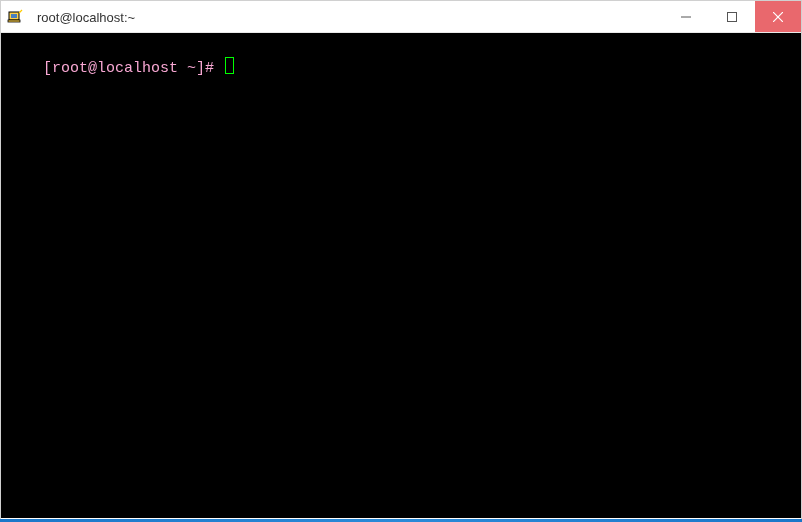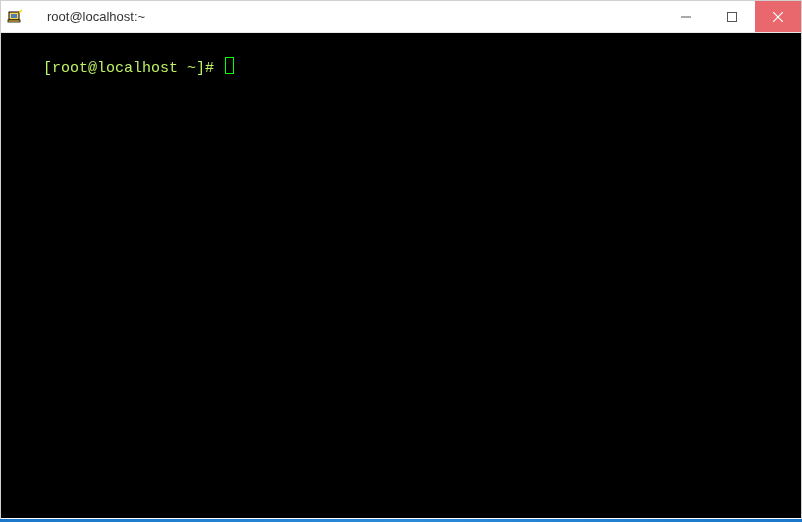--- a/index.html
+++ b/index.html
@@ -17,24 +17,24 @@
     }
     .titlebar {
       height: 32px;
       background: #ffffff;
       display: flex;
       align-items: center;
       border-bottom: 1px solid #e8e8e8;
     }
     .titlebar-left {
       display: flex;
-      align-items: center;
+      align-items: flex-end;
       flex: 1;
       padding-left: 6px;
-      gap: 24px;
+      gap: 14px;
     }
     .app-icon {
       width: 16px;
       height: 16px;
       display: inline-flex;
       align-items: center;
       justify-content: center;
     }
     .title-text {
       font-size: 13px;
@@ -70,21 +70,21 @@
       font-family: "Consolas", "Courier New", monospace;
       font-size: 15px;
       line-height: 20px;
       color: #dcdcdc;
       position: relative;
     }
     .prompt-line {
       white-space: pre;
     }
     .prompt-text {
-      color: #bef264;
+      color: #f9a8d4;
       margin-top: 12px;
     }
     .cursor {
       display: inline-block;
       width: 9px;
       height: 17px;
       border: 1px solid #00ff00;
       vertical-align: -2px;
       margin-left: 2px;
     }

